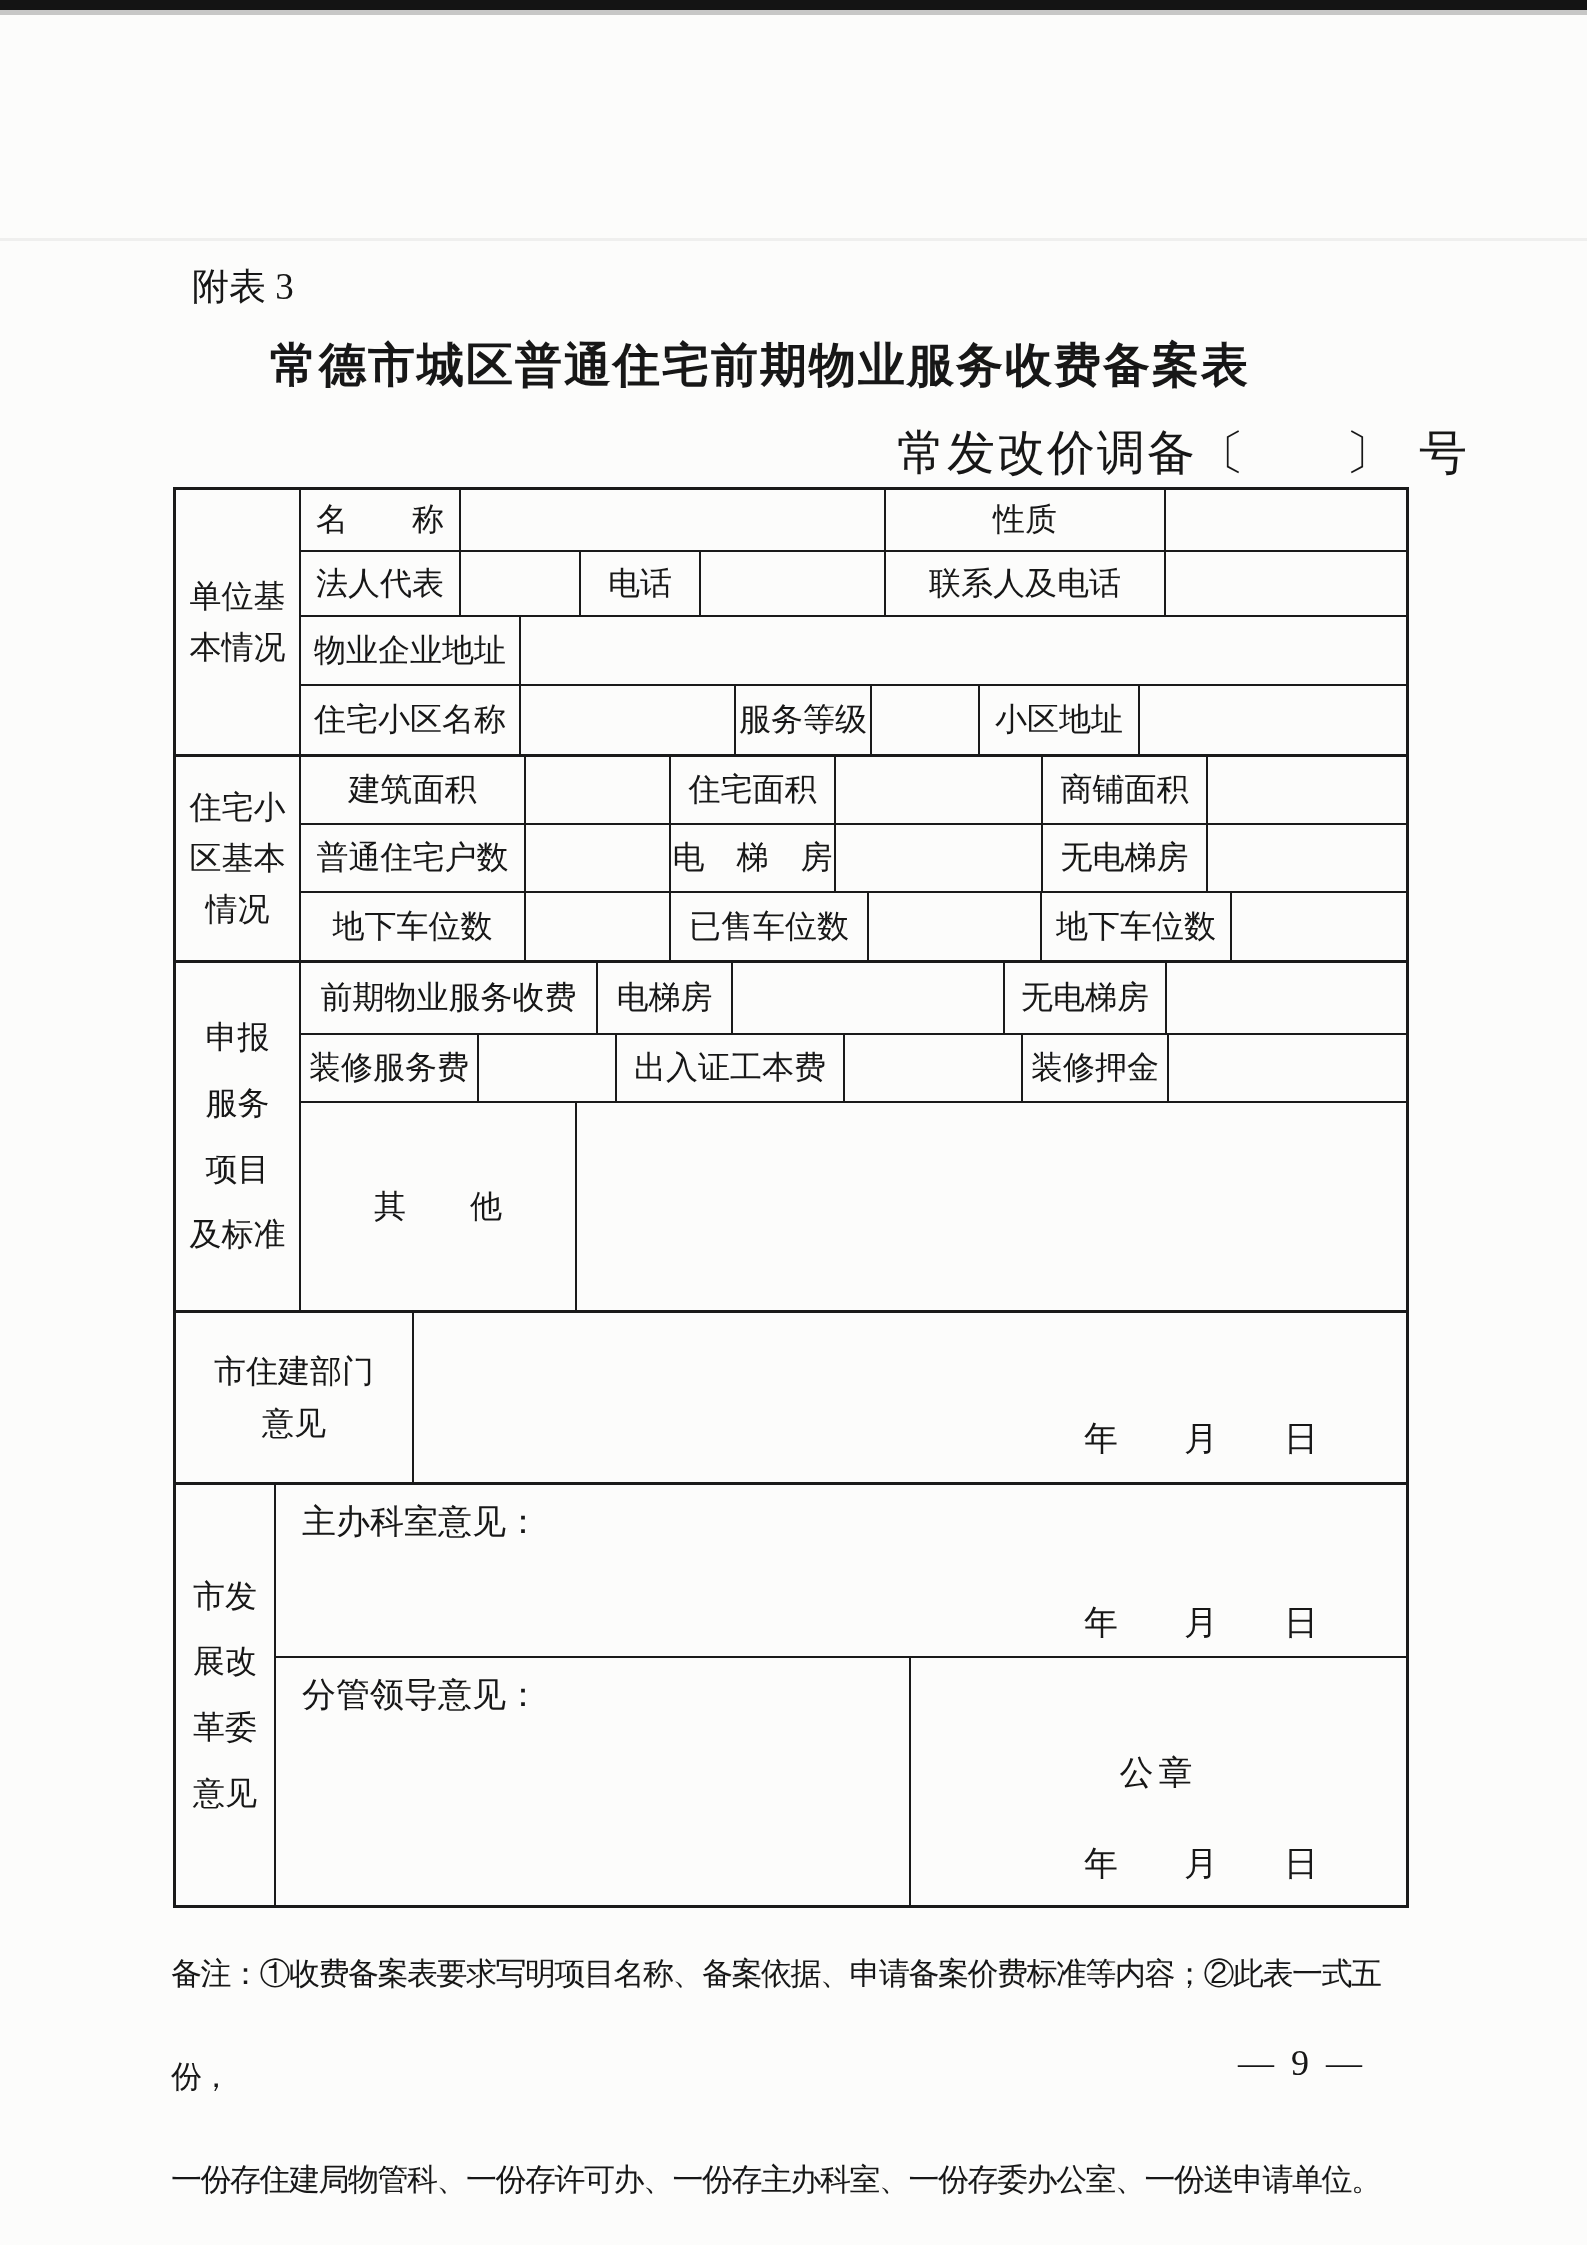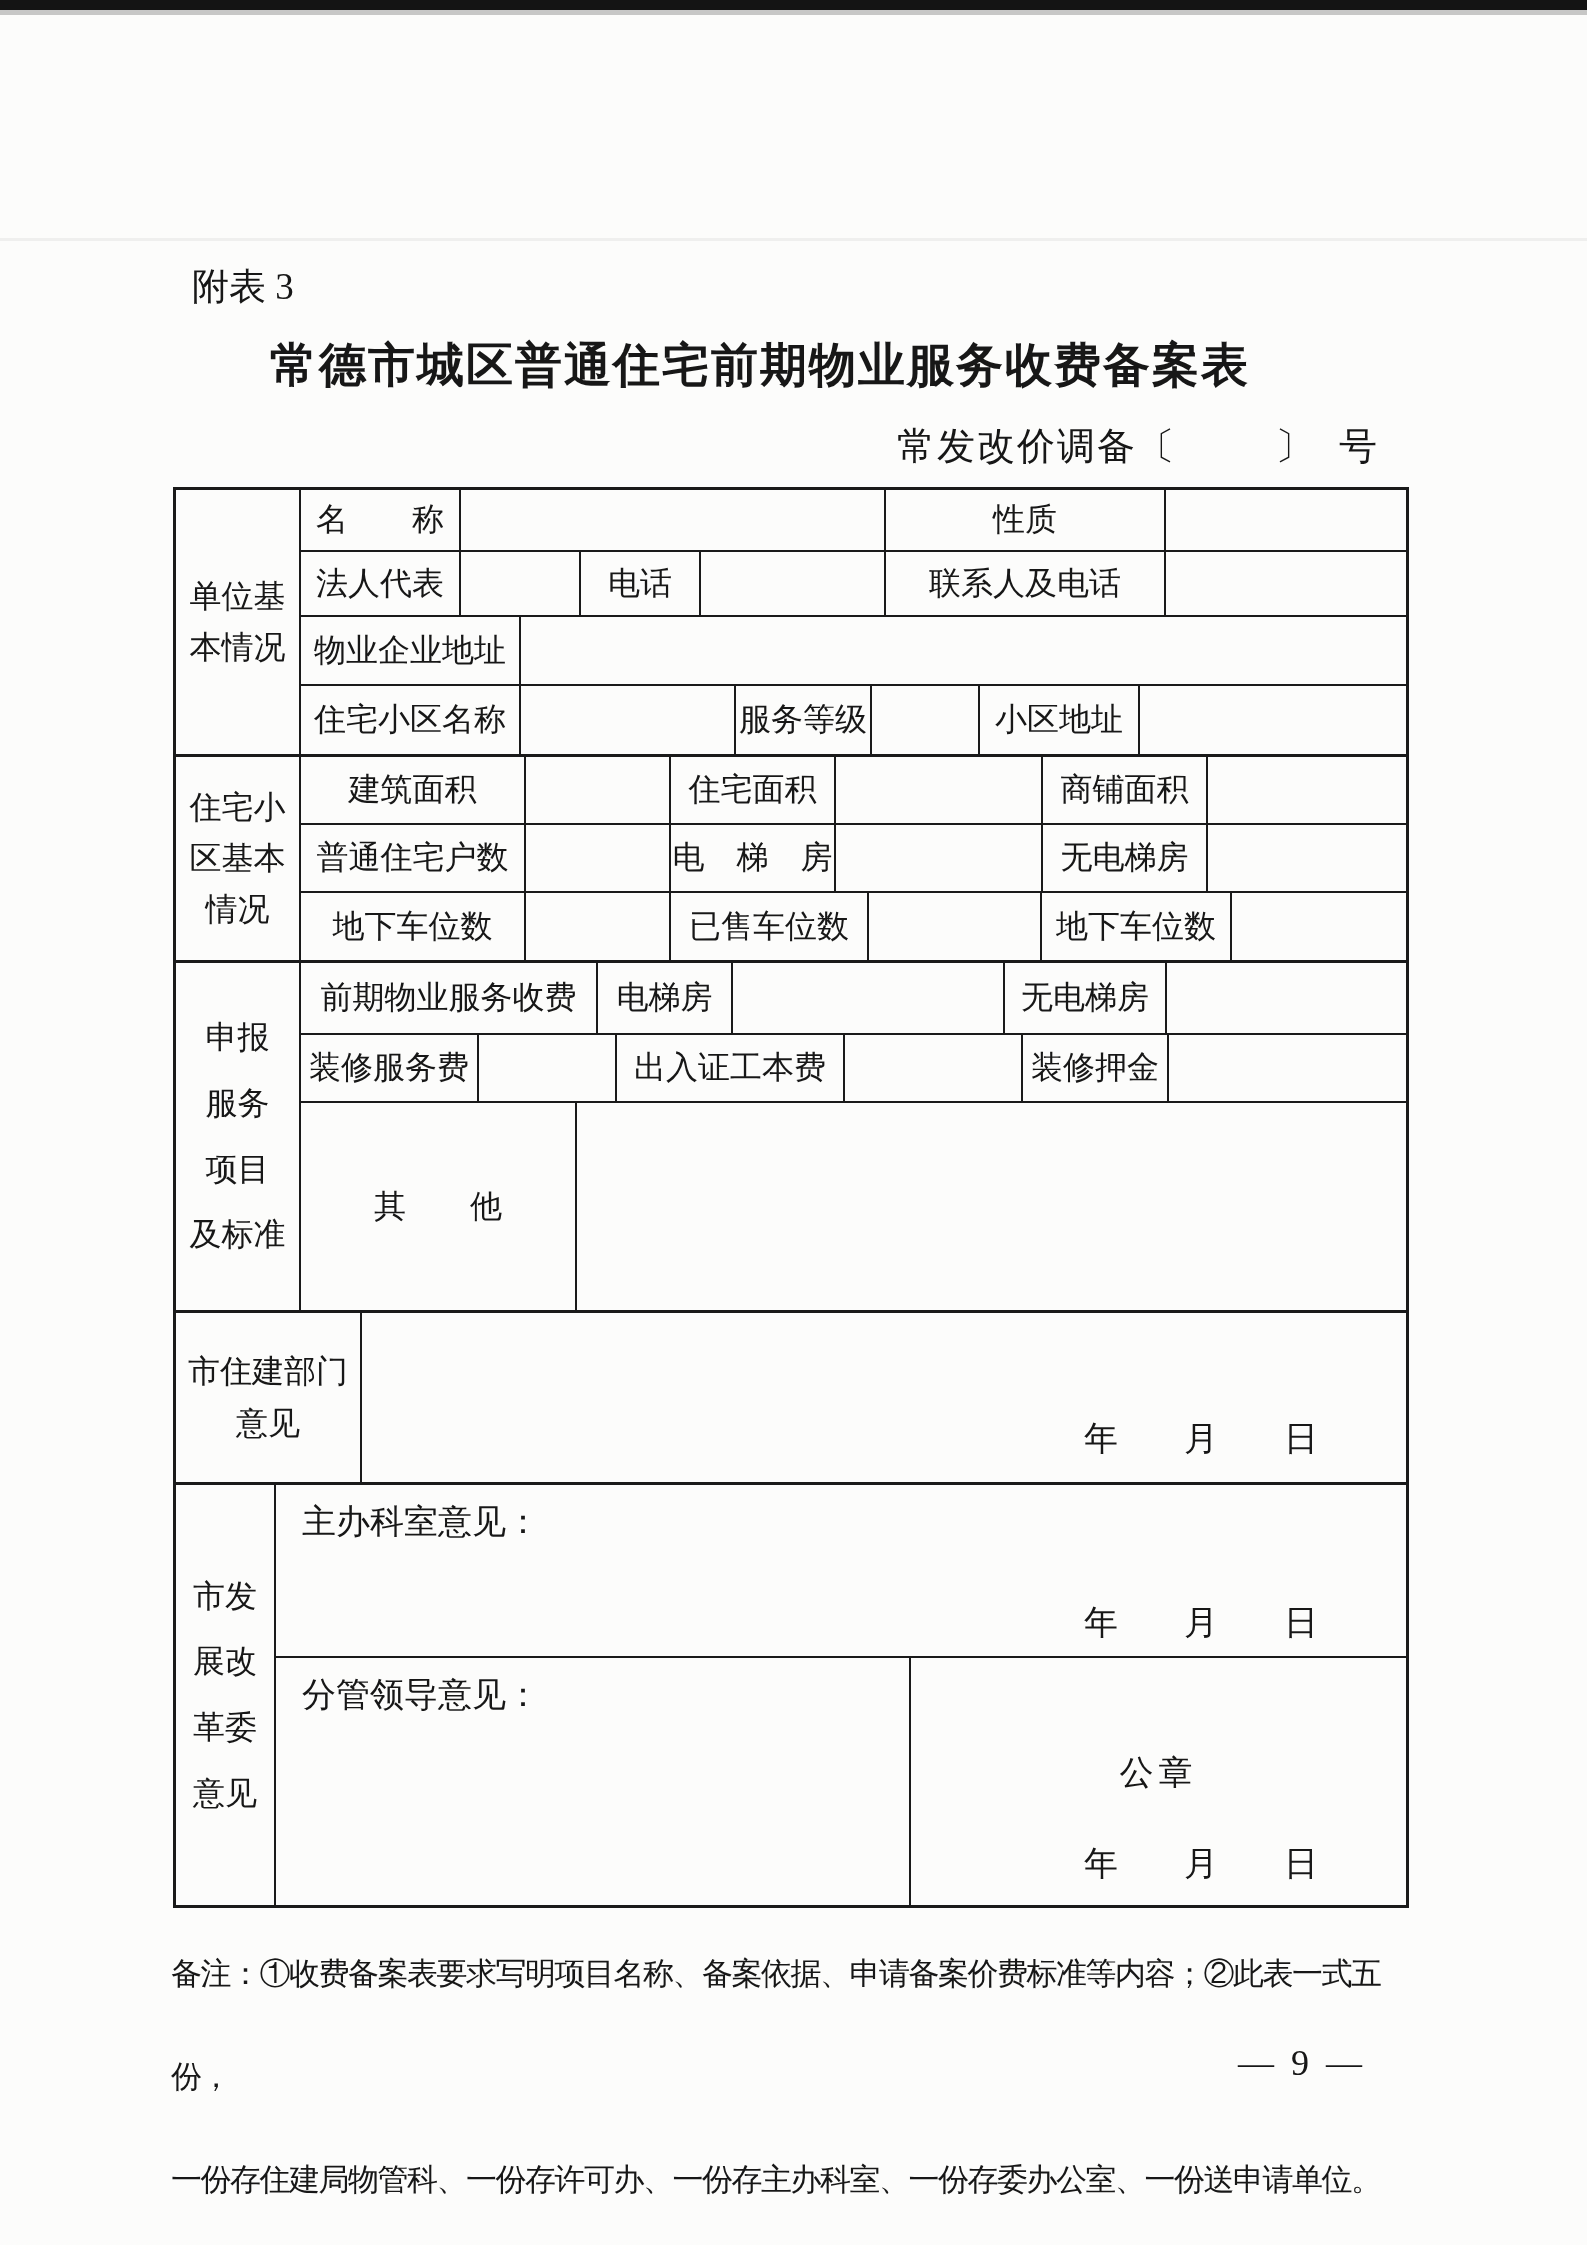--- a/index.html
+++ b/index.html
@@ -14,21 +14,21 @@
   }
   .scan-band{position:absolute;top:0;left:0;right:0;height:10px;background:#141414;}
   .scan-band2{position:absolute;top:10px;left:0;right:0;height:5px;background:rgba(40,40,40,.25);}
   .scan-streak{position:absolute;top:238px;left:0;right:0;height:3px;background:rgba(0,0,0,.05);}
 
   .annex{position:absolute;left:183px;top:262px;font-size:37px;margin-left:9px;}
   .title{
     position:absolute;left:130px;top:334px;width:1260px;
     text-align:center;font-size:47px;font-weight:700;letter-spacing:2px;margin:0;
   }
-  .docno{position:absolute;left:897px;top:421px;font-size:38px;display:flex;align-items:center;letter-spacing:2px;}
+  .docno{position:absolute;left:897px;top:421px;font-size:48px;display:flex;align-items:center;letter-spacing:2px;}
   .docno .g1{display:inline-block;width:98px;}
   .docno .g2{display:inline-block;width:24px;}
 
   .tbl{
     position:absolute;left:173px;top:487px;width:1236px;height:1421px;
     border:3px solid #1a1a1a;box-sizing:border-box;
     display:flex;flex-direction:column;background:transparent;
   }
   .sec{display:flex;box-sizing:border-box;}
   .sec + .sec{border-top:3px solid #1a1a1a;}
@@ -182,21 +182,21 @@
           <div class="c fx"></div>
         </div>
         <div class="r r-fx">
           <div class="c" style="width:276px">其　　他</div>
           <div class="c fx"></div>
         </div>
       </div>
     </div>
 
     <div class="sec" style="height:172px">
-      <div class="slab" style="width:186px">
+      <div class="slab" style="width:238px">
         <div class="slab-in">
           <div>市住建部门</div>
           <div>意见</div>
         </div>
       </div>
       <div class="sbody">
         <div class="r r-fx">
           <div class="c fx pos">
             <div class="date-row" style="bottom:20px">
               <span>年</span>

